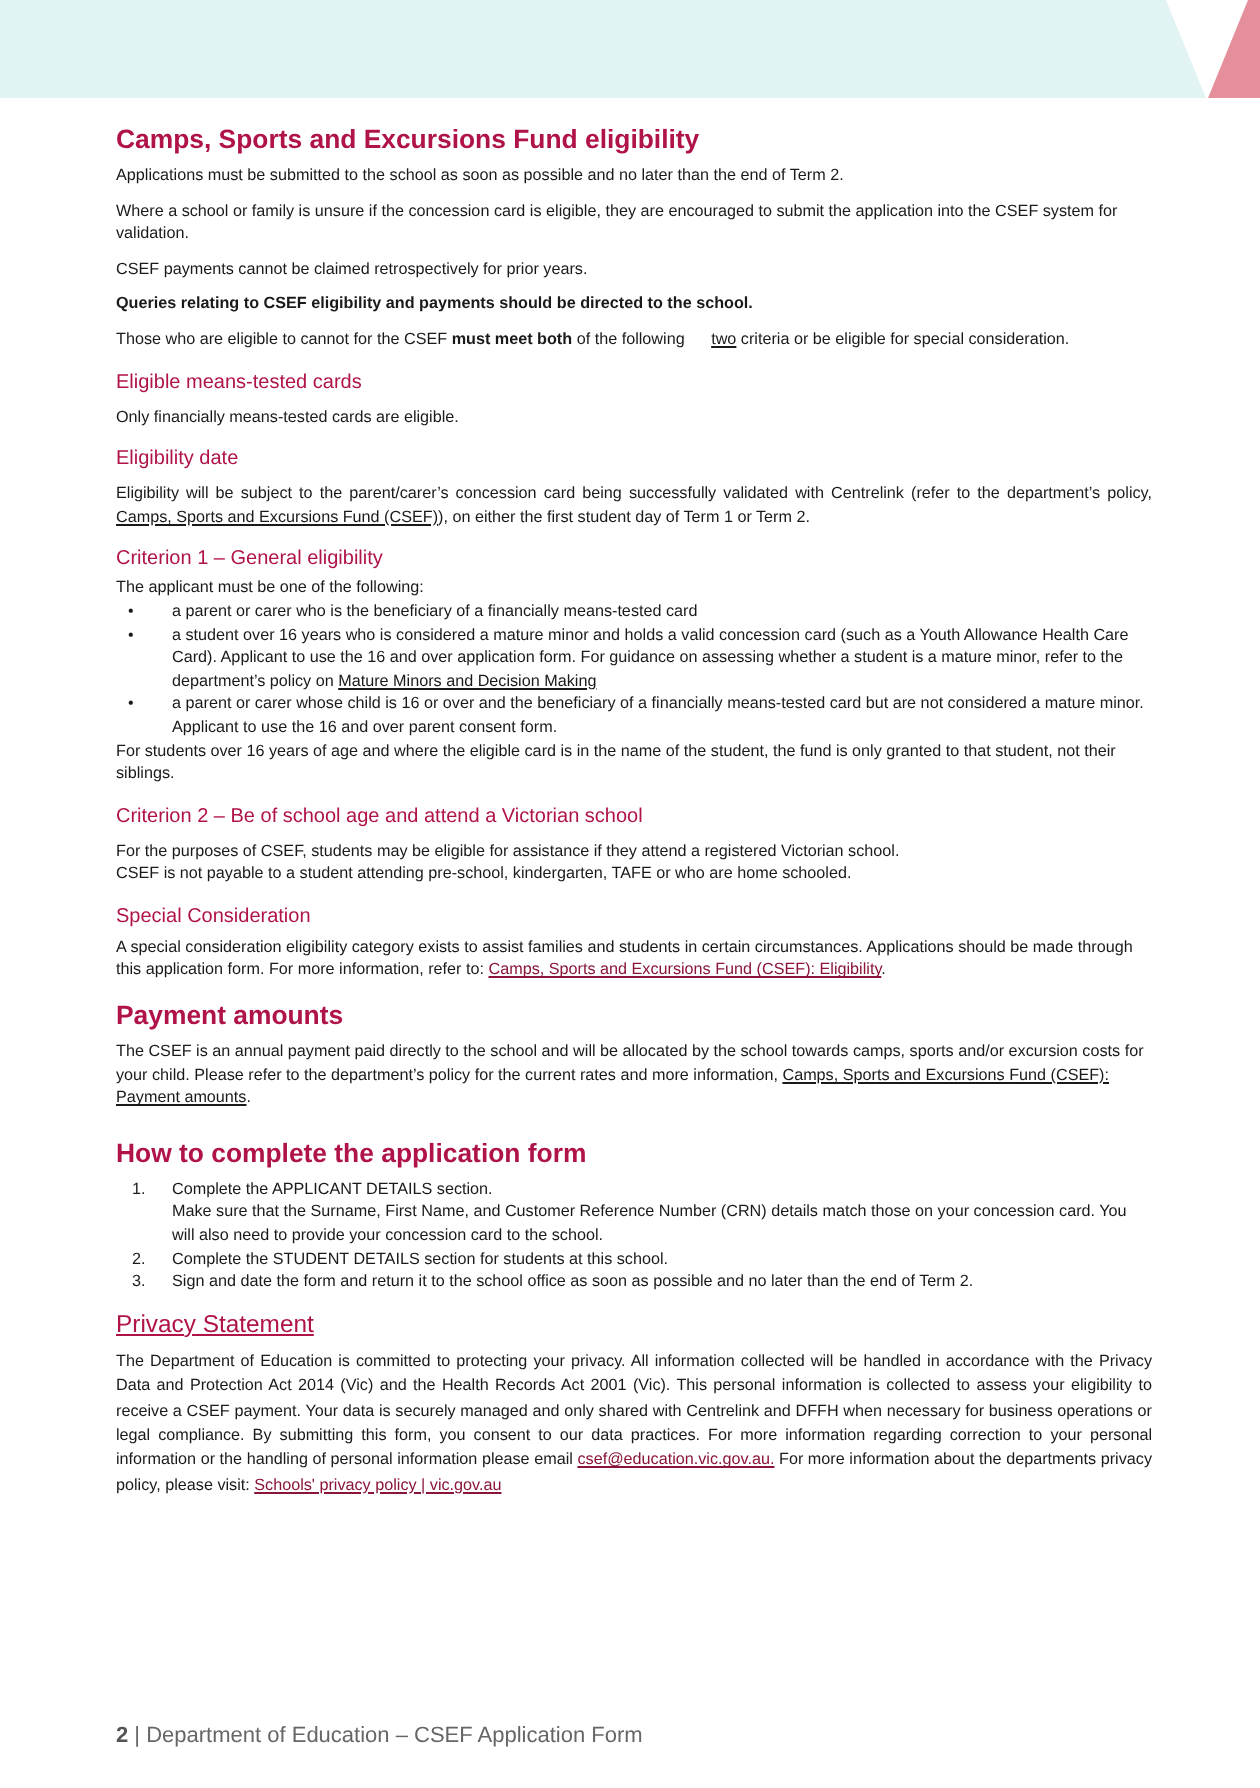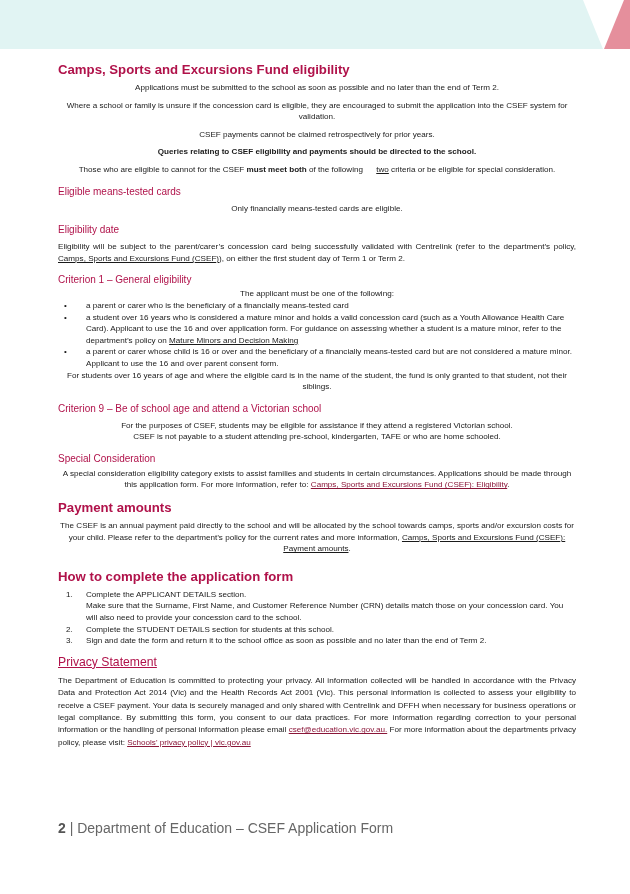--- a/index.html
+++ b/index.html
@@ -19,38 +19,38 @@
     font-size: 8.1px; line-height: 11.6px;
   }
   h1.sec {
     color: #b0124a; font-size: 13.2px; font-weight: bold; margin: 0 0 4px 0;
     line-height: 16px;
   }
   h2.sub {
     color: #b0124a; font-size: 10px; font-weight: normal; margin: 0 0 4px 0;
     line-height: 14px;
   }
-  p { margin: 0 0 6px 0; text-align: center; }
+  p { margin: 0 0 6px 0; }
   p.tight { margin: 0; }
   .justify { text-align: justify; }
   b { font-weight: bold; }
   u { text-decoration: underline; padding-left: 11px; }
   a.link { color: #1a1a1a; text-decoration: underline; }
   a.link.red { color: #8a1538; }
   ul.bullets { list-style: none; margin: 0; padding: 0; }
   ul.bullets li { position: relative; padding-left: 28px; }
   ul.bullets li .dot {
     position: absolute; left: 6px; top: 0; font-size: 8px;
   }
   ol.steps { list-style: none; margin: 0; padding: 0; }
   ol.steps li { position: relative; padding-left: 28px; }
   ol.steps li .num { position: absolute; left: 8px; top: 0; }
   .note { font-weight: bold; color: #1f1f3a; }
   .footer {
-    position: absolute; left: 58px; top: 820px; font-size: 14px; color: #666;
+    position: absolute; left: 58px; top: 862px; font-size: 11px; color: #666;
   }
   .footer b { color: #555; }
 </style>
 </head>
 <body>
 
 <div class="header-band">
   <svg width="630" height="49" viewBox="0 0 630 49">
     <polygon points="0,0 583,0 603,49 0,49" fill="#e1f4f3"></polygon>
     <polygon points="630,0 630,49 604,49 624,0" fill="#e58f9c"></polygon>
@@ -83,21 +83,21 @@
     <p class="tight">The applicant must be one of the following:</p>
     <ul class="bullets">
       <li><span class="dot">•</span><span>a parent or carer who is the beneficiary of a financially means-tested card</span></li>
       <li><span class="dot">•</span><span>a student over 16 years who is considered a mature minor and holds a valid concession card (such as a Youth Allowance Health Care Card). Applicant to use the 16 and over application form. For guidance on assessing whether a student is a mature minor, refer to the department’s policy on </span><a class="link">Mature Minors and Decision Making</a></li>
       <li><span class="dot">•</span><span>a parent or carer whose child is 16 or over and the beneficiary of a financially means-tested card but are not considered a mature minor. Applicant to use the 16 and over parent consent form.</span></li>
     </ul>
     <p style="margin-bottom:9px;">For students over 16 years of age and where the eligible card is in the name of the student, the fund is only granted to that student, not their siblings.</p>
   </section>
 
   <section>
-    <h2 class="sub">Criterion 9 – Be of school age and attend a Victorian school</h2>
+    <h2 class="sub">Criterion 2 – Be of school age and attend a Victorian school</h2>
     <p class="tight">For the purposes of CSEF, students may be eligible for assistance if they attend a registered Victorian school.</p>
     <p style="margin-bottom:9px;">CSEF is not payable to a student attending pre-school, kindergarten, TAFE or who are home schooled.</p>
   </section>
 
   <section>
     <h2 class="sub" style="margin-bottom:2px;">Special Consideration</h2>
     <p style="margin-bottom:9px;"><span>A special consideration eligibility category exists to assist families and students in certain circumstances. Applications should be made through this application form. For more information, refer to: </span><a class="link red">Camps, Sports and Excursions Fund (CSEF): Eligibility</a><span>.</span></p>
   </section>
 
   <section>

